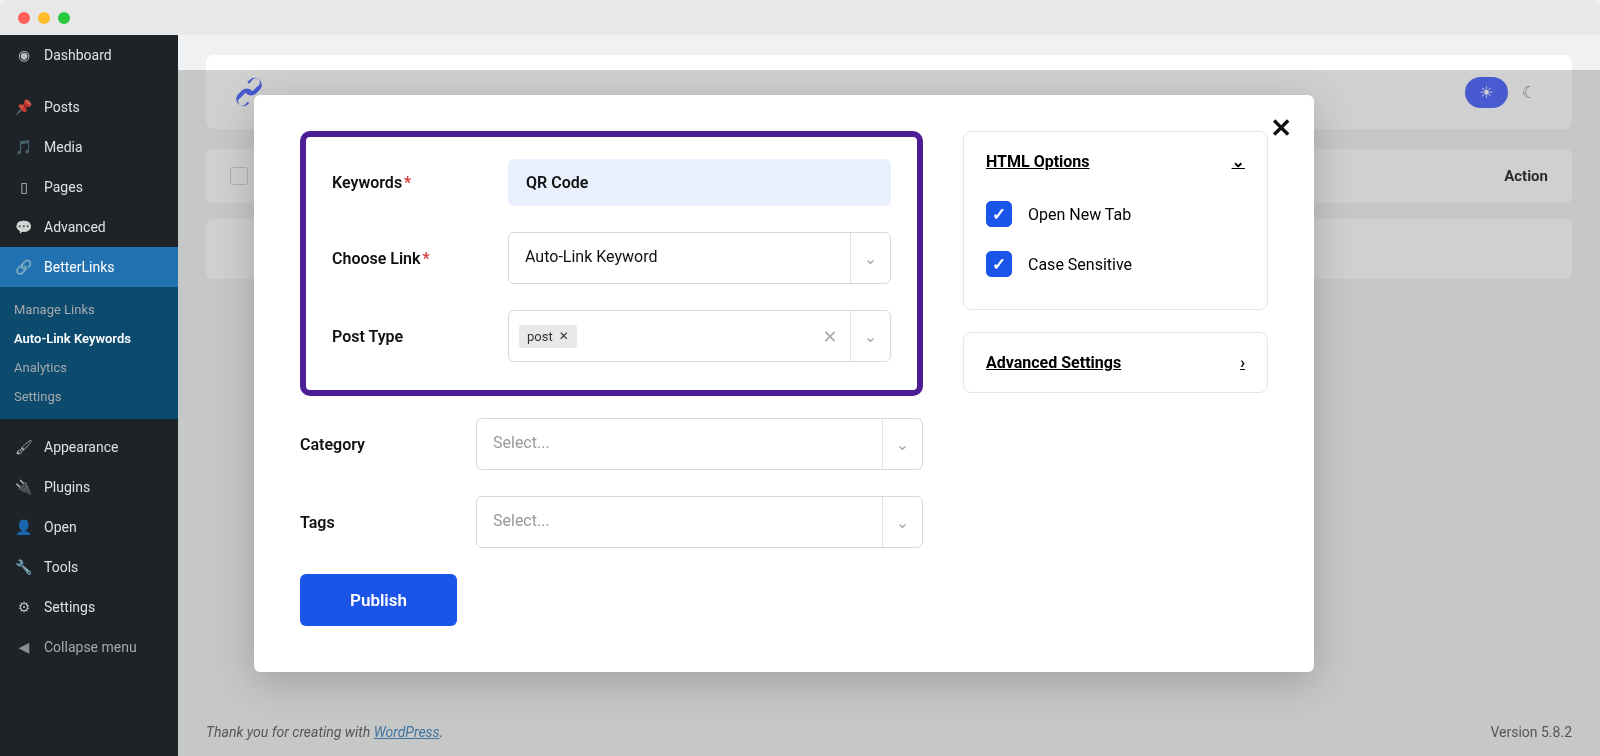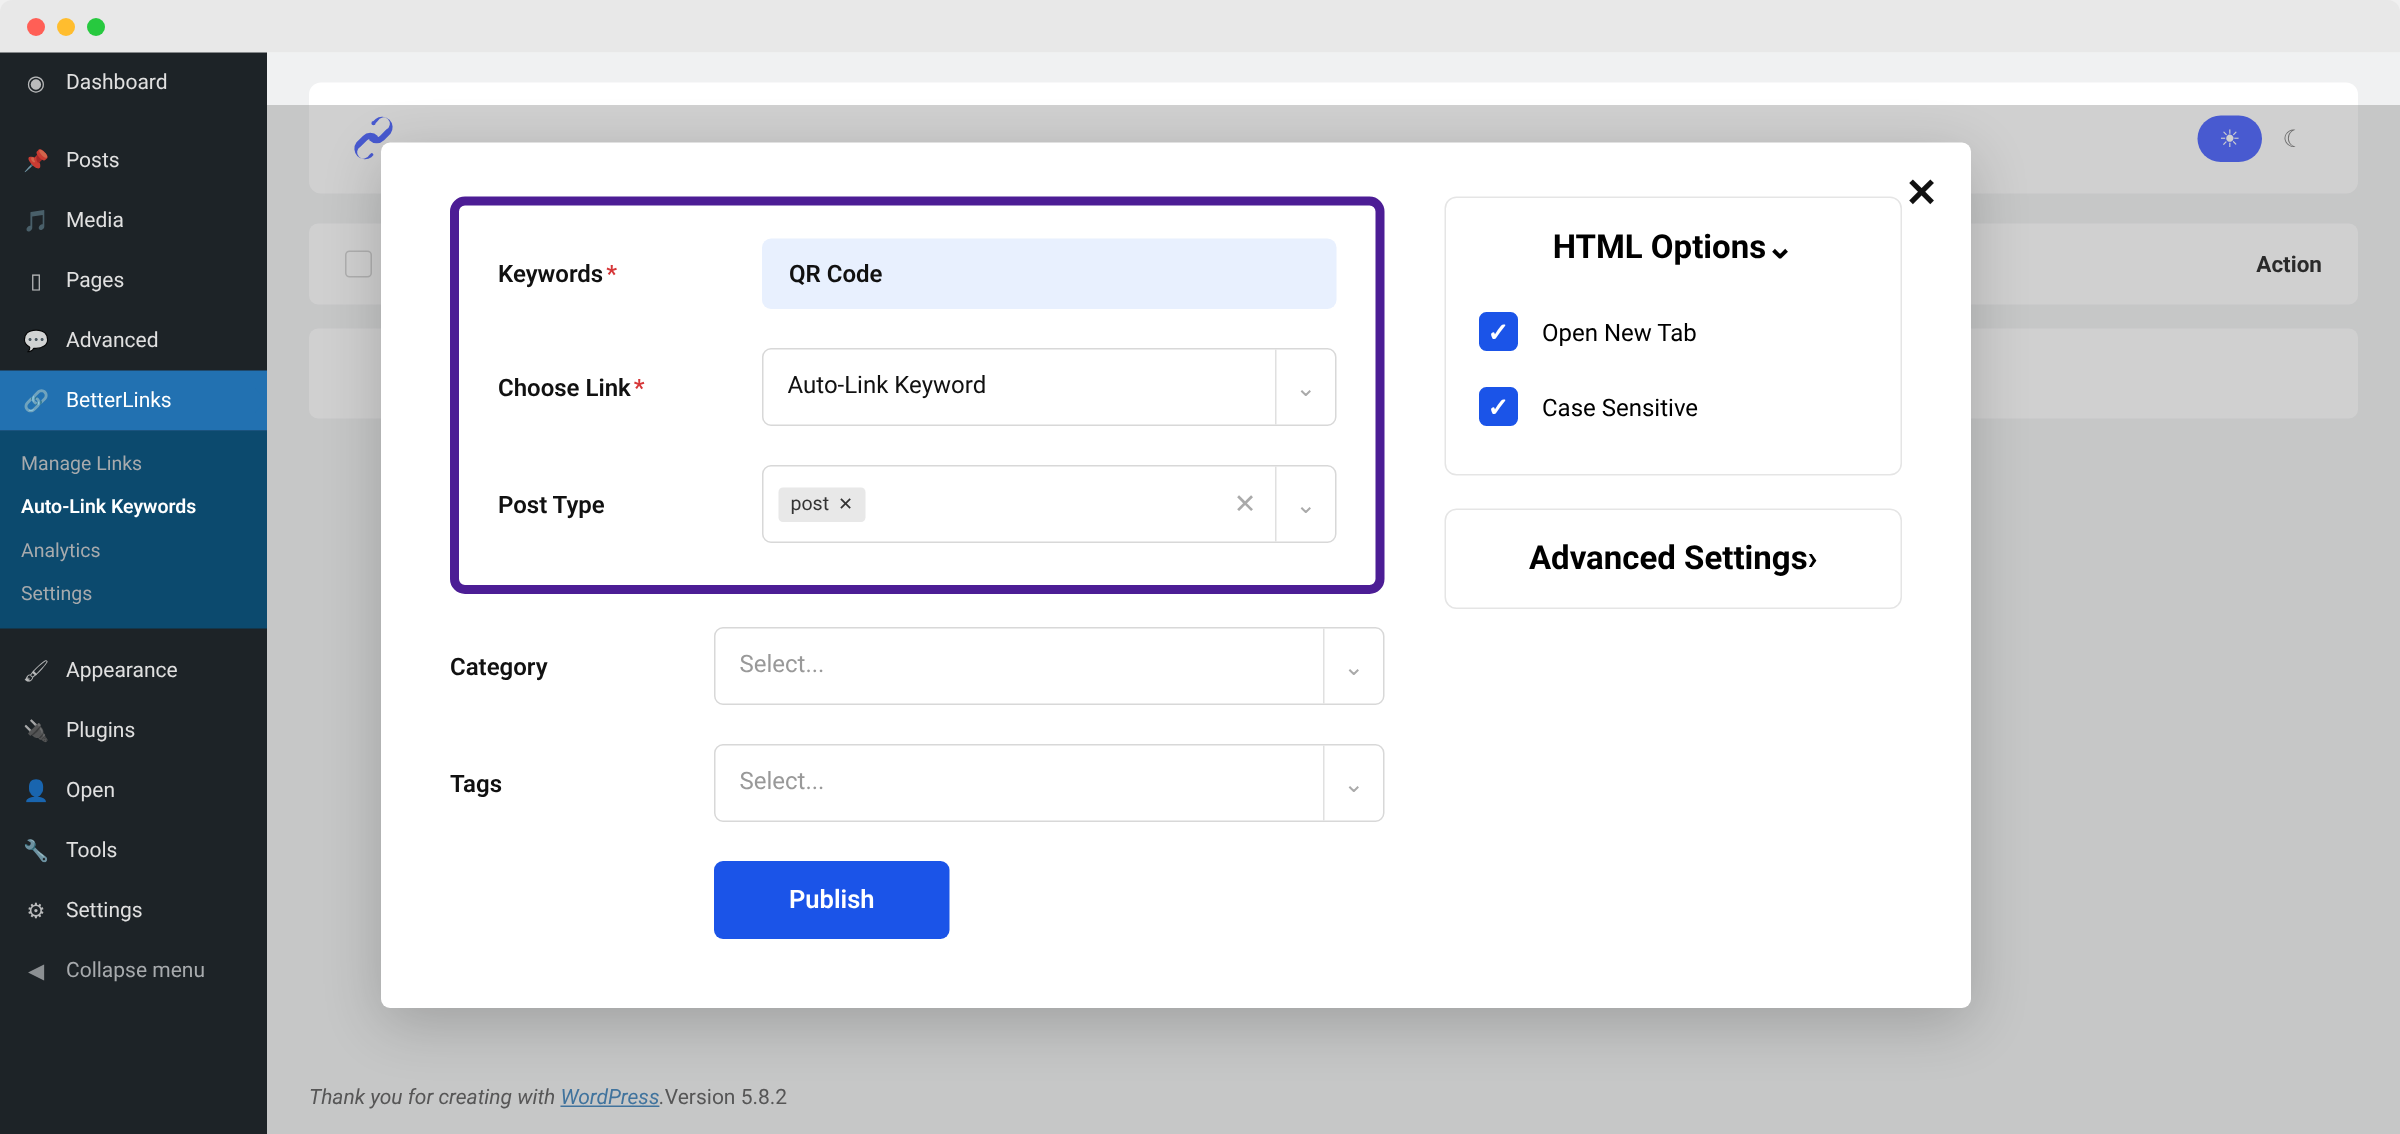--- a/index.html
+++ b/index.html
@@ -26,21 +26,21 @@
 .header-card { background: #fff; border-radius: 8px; padding: 20px 26px; display: flex; align-items: center; justify-content: space-between; margin-bottom: 20px; }
 .brand-icon { width: 34px; height: 34px; }
 .theme-toggle { display: flex; align-items: center; gap: 4px; }
 .theme-toggle-active { background: #2f4bff; border-radius: 20px; padding: 6px 14px; color: #fff; display: flex; align-items: center; }
 .theme-toggle-inactive { color: #666; padding: 6px 10px; }
 
 .table-card { background: #fff; border-radius: 6px; padding: 18px 24px; display: flex; align-items: center; }
 .table-header-action { margin-left: auto; font-weight: 700; font-size: 15px; }
 .table-checkbox { width: 18px; height: 18px; border: 1px solid #ccc; border-radius: 3px; }
 
-.footer { position: absolute; bottom: 0; left: 0; right: 14px; padding: 8px 28px 16px; display: flex; font-size: 14px; color: #444; font-style: italic; }
+.footer { position: absolute; bottom: 0; left: 0; right: 0; padding: 8px 28px 16px; display: flex; justify-content: space-between; font-size: 14px; color: #444; font-style: italic; }
 .footer a { color: #2271b1; text-decoration: underline; }
 .footer-version { font-style: normal; color: #444; }
 
 .overlay { position: absolute; top: 35px; left: 178px; right: 0; bottom: 0; background: rgba(120,120,120,0.35); }
 .modal { position: absolute; top: 60px; left: 254px; width: 1060px; background: #fff; border-radius: 6px; box-shadow: 0 10px 40px rgba(0,0,0,.2); padding: 36px 46px 46px; z-index: 10; }
 .modal-close { position: absolute; top: 18px; right: 22px; font-size: 26px; font-weight: 700; cursor: pointer; color: #111; }
 
 .modal-body { display: flex; gap: 40px; }
 .form-col { flex: 1; }
 .side-col { width: 305px; }
@@ -58,24 +58,24 @@
 .select-box { display: flex; border: 1px solid #d8d8d8; border-radius: 6px; height: 52px; background: #fff; }
 .select-value { flex: 1; padding: 14px 16px; font-size: 16px; color: #111; }
 .select-placeholder { color: #999; }
 .select-clear { width: 40px; display:flex; align-items:center; justify-content:center; color:#aaa; font-size:18px; cursor:pointer; }
 .select-caret { width: 40px; border-left: 1px solid #e0e0e0; display: flex; align-items: center; justify-content: center; color: #aaa; }
 
 .tag-container { flex: 1; display: flex; align-items: center; padding: 0 10px; gap: 8px; }
 .tag-chip { background: #e8e8e8; border-radius: 3px; padding: 4px 8px; font-family: ui-monospace, monospace; font-size: 13px; color: #333; display: flex; align-items: center; gap: 6px; }
 .tag-x { cursor: pointer; font-size: 12px; }
 
-.publish-btn { background: #1b54e8; color: #fff; border: none; border-radius: 6px; padding: 16px 50px; font-size: 17px; font-weight: 600; cursor: pointer; margin-left: 176px; }
+.publish-btn { background: #1b54e8; color: #fff; border: none; border-radius: 6px; padding: 16px 50px; font-size: 17px; font-weight: 600; cursor: pointer; }
 
 .panel { border: 1px solid #e5e5e5; border-radius: 8px; padding: 20px 22px; margin-bottom: 22px; }
-.panel-header { display: flex; align-items: center; justify-content: center; font-weight: 700; font-size: 22px; margin-bottom: 18px; cursor: pointer; }
+.panel-header { display: flex; align-items: center; justify-content: space-between; font-weight: 700; font-size: 16px; margin-bottom: 18px; cursor: pointer; text-decoration: underline; }
 .panel-collapsed .panel-header { margin-bottom: 0; }
 .check-row { display: flex; align-items: center; gap: 16px; font-size: 16px; padding: 12px 0; }
 .checkbox { width: 26px; height: 26px; border-radius: 5px; border: 1.5px solid #bbb; display: flex; align-items: center; justify-content: center; cursor: pointer; flex-shrink: 0; }
 .checkbox.checked { background: #1b54e8; border-color: #1b54e8; color: #fff; }
 .checkbox.checked::after { content: "✓"; font-size: 17px; font-weight: 700; }
 </style>
 </head>
 <body>
 
 <div class="window-chrome">

